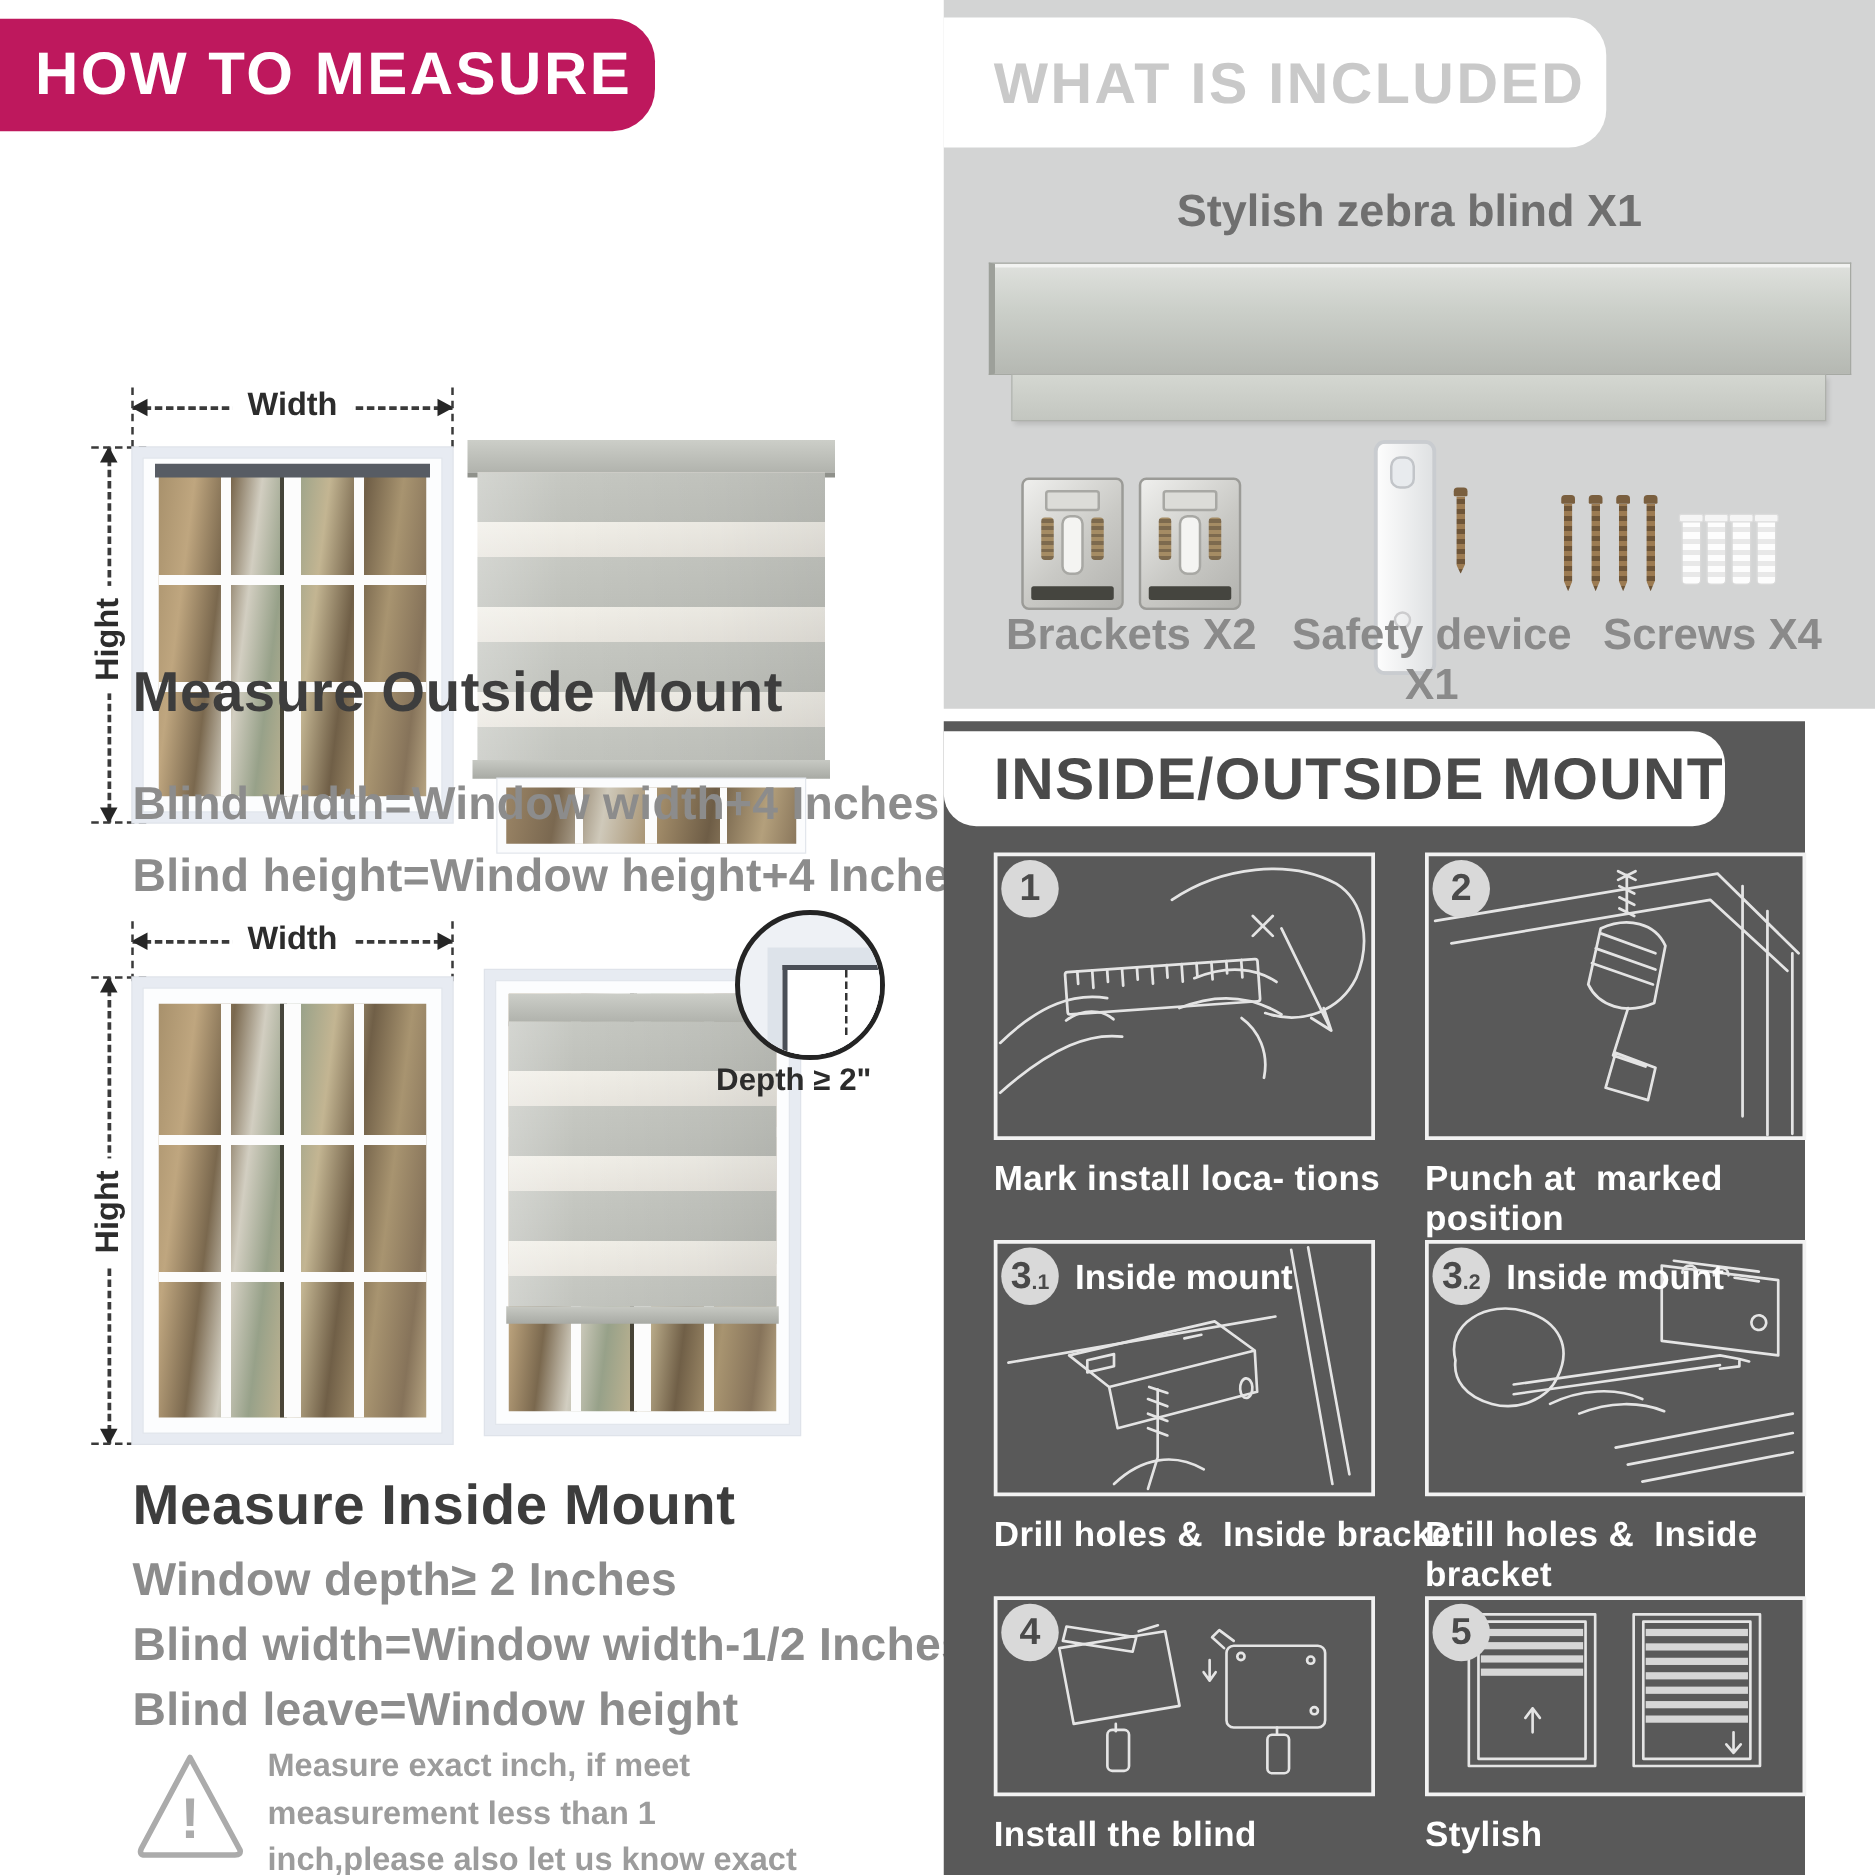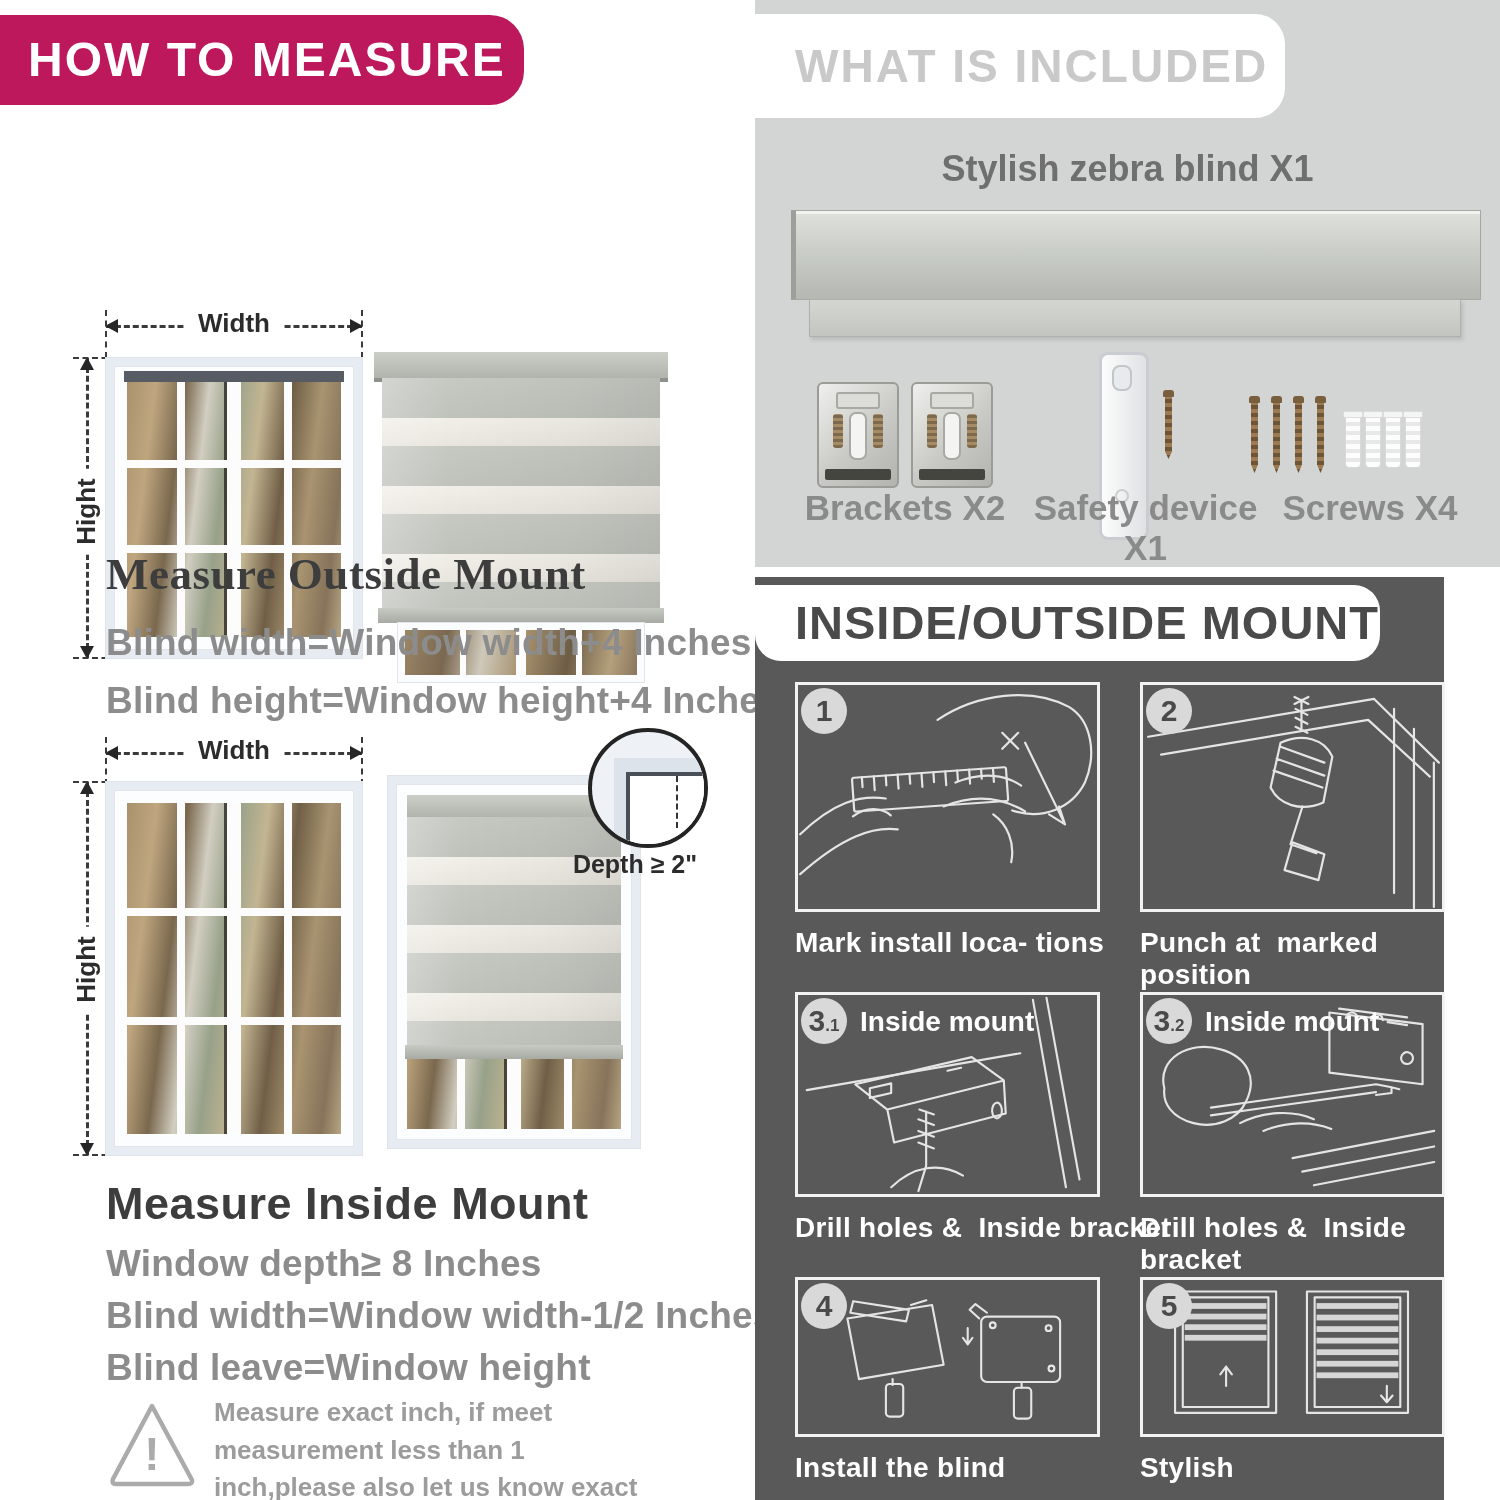--- a/index.html
+++ b/index.html
@@ -146,21 +146,21 @@
   <div class="abs" style="left:382px;top:212px;width:278px;height:330px;">
     <div class="abs cassette" style="left:-8px;right:-8px;top:0;height:26px;"></div>
     <div class="abs zebra" style="left:0;right:0;top:26px;height:230px;"></div>
     <div class="abs rail" style="left:-4px;right:-4px;top:256px;height:15px;"></div>
     <div class="abs sliver" style="left:16px;right:16px;top:271px;bottom:0;">
       <div class="glass2"></div>
     </div>
   </div>
 </div>
 
-<div class="abs big-heading" style="left:106px;top:548px;font-family:Liberation Serif, serif;">Measure Outside Mount</div>
+<div class="abs big-heading" style="left:106px;top:528px;">Measure Outside Mount</div>
 <div class="abs formula" style="left:106px;top:622px;">Blind width=Window width+4 Inches</div>
 <div class="abs formula" style="left:106px;top:680px;">Blind height=Window height+4 Inches</div>
 
 <div class="abs" style="left:0;top:720px;width:755px;height:445px;">
   <div class="abs harrow" style="left:106px;top:32px;width:256px;">
     <div class="tri left"></div>
     <div class="tri right"></div>
     <div class="htick" style="left:-1px;"></div>
     <div class="htick" style="right:-1px;"></div>
     <div class="arrow-label" style="left:50%;top:-20px;transform:translateX(-50%);">Width</div>
@@ -189,21 +189,21 @@
 
   <div class="abs mag" style="left:588px;top:8px;">
     <div class="m-frame"></div>
     <div class="m-in"></div>
     <div class="m-dash"></div>
   </div>
   <div class="abs depth-label" style="left:560px;top:130px;width:150px;text-align:center;">Depth ≥ 2"</div>
 </div>
 
 <div class="abs big-heading" style="left:106px;top:1178px;">Measure Inside Mount</div>
-<div class="abs formula" style="left:106px;top:1243px;">Window depth≥ 8 Inches</div>
+<div class="abs formula" style="left:106px;top:1243px;">Window depth≥ 2 Inches</div>
 <div class="abs formula" style="left:106px;top:1295px;">Blind width=Window width-1/2 Inches</div>
 <div class="abs formula" style="left:106px;top:1347px;">Blind leave=Window height</div>
 
 <div class="abs" style="left:106px;top:1398px;width:560px;height:100px;">
   <svg class="abs" style="left:0;top:0;" width="92" height="92" viewBox="0 0 92 92">
     <path d="M46,8 L86,82 Q87,86 82,86 L10,86 Q5,86 7,81 Z" fill="none" stroke="#ababab" stroke-width="4.5" stroke-linejoin="round"></path>
     <text x="46" y="72" text-anchor="middle" font-size="46" font-weight="bold" fill="#ababab" font-family="Liberation Sans, sans-serif">!</text>
   </svg>
   <div class="abs warn-text" style="left:108px;top:-4px;width:452px;">Measure exact inch, if meet measurement less than 1 inch,please also let us know exact measurement, please do not leave it</div>
 </div>

